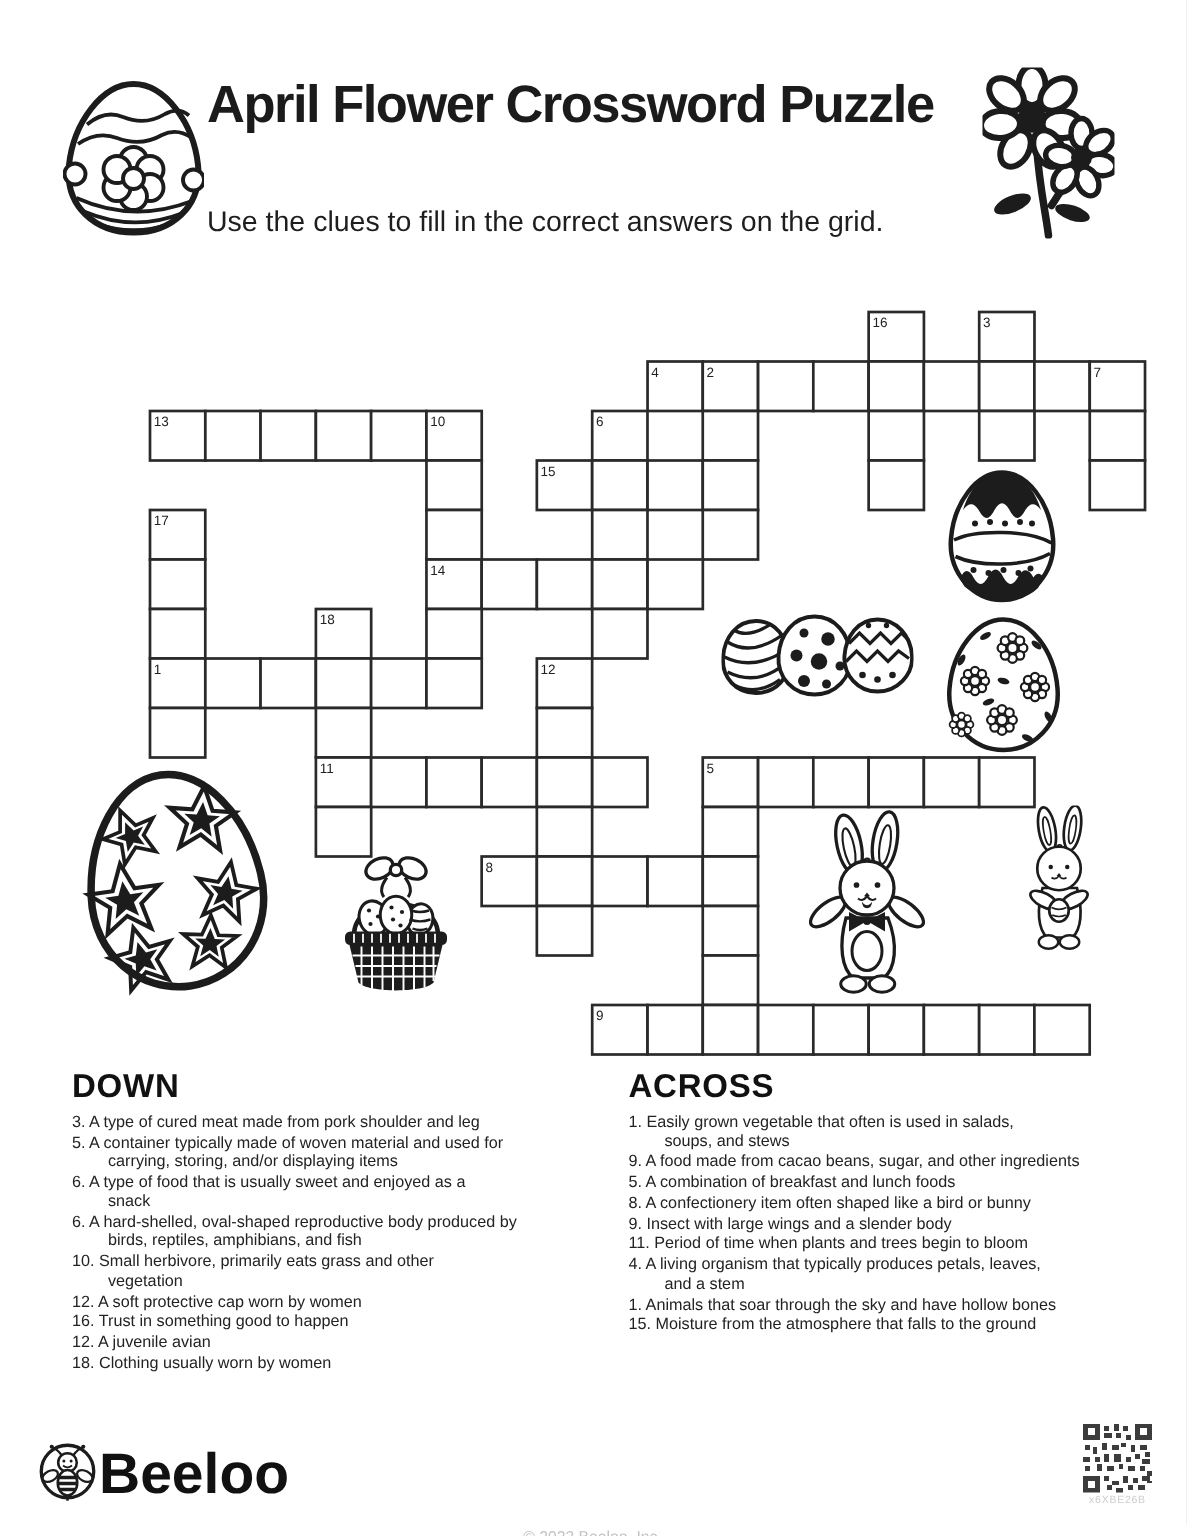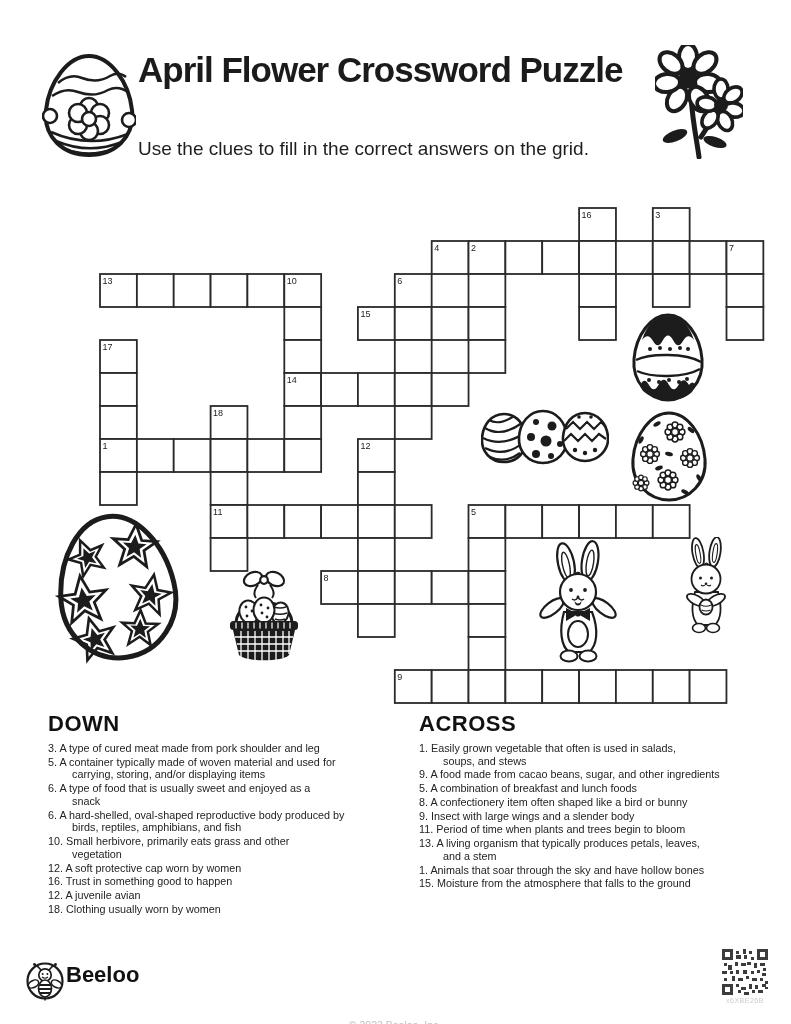--- a/index.html
+++ b/index.html
@@ -11,21 +11,21 @@
          letter-spacing:-1px;color:#1b1b1b;}
   .subtitle{left:138px;top:138px;width:516px;font-size:19px;color:#1e1e1e;}
   
   .cell{fill:#ffffff;stroke:#2a2a2a;stroke-width:1.8;}
   .cellnum{font-family:"Liberation Sans",sans-serif;font-size:9px;fill:#222;}
   
   .clue-head{font-size:22px;font-weight:700;letter-spacing:.5px;color:#111;}
   .clue-list{font-size:10.8px;line-height:1.18;color:#232323;}
   .clue{padding-left:24px;text-indent:-24px;white-space:pre-wrap;margin:0 0 1px 0;}
   
-  .brand{left:66px;top:962px;font-size:22px;font-weight:700;color:#111;}
+  .brand{left:66px;top:962px;font-size:38px;font-weight:700;color:#111;}
   .copyright{left:290px;top:995px;width:210px;text-align:center;font-size:10.5px;color:#c2c2c2;margin-top:24px;}
   .qr-code-text{left:709px;top:997px;width:72px;text-align:center;font-size:7px;color:#cdcdcd;letter-spacing:.5px;}
   svg{display:block;}
 </style>
 </head>
 <body>
 
 <div class="page">
 
   <div class="abs title">April Flower Crossword Puzzle</div>
@@ -406,21 +406,21 @@
 
   <div class="abs clue-head" style="left:419px;top:711px;">ACROSS</div>
   <div id="across-list" class="abs clue-list" style="left:419px;top:742px;width:372px;">
       <div class="clue">1. Easily grown vegetable that often is used in salads,
 soups, and stews</div>
       <div class="clue">9. A food made from cacao beans, sugar, and other ingredients</div>
       <div class="clue">5. A combination of breakfast and lunch foods</div>
       <div class="clue">8. A confectionery item often shaped like a bird or bunny</div>
       <div class="clue">9. Insect with large wings and a slender body</div>
       <div class="clue">11. Period of time when plants and trees begin to bloom</div>
-      <div class="clue">13. A living organism that typically produces petals, leaves,
+      <div class="clue">4. A living organism that typically produces petals, leaves,
 and a stem</div>
       <div class="clue">1. Animals that soar through the sky and have hollow bones</div>
       <div class="clue">15. Moisture from the atmosphere that falls to the ground</div>
     </div>
 
   <svg class="abs" style="left:25px;top:959px;" width="40" height="44" viewBox="0 0 40 44">
     <circle cx="20" cy="22" r="17.5" fill="#fff" stroke="#1c1c1c" stroke-width="2.2"></circle>
     <path d="M16,11 q-3,-4 -6,-5 M24,11 q3,-4 6,-5" fill="none" stroke="#1c1c1c" stroke-width="1.5"></path>
     <circle cx="9.5" cy="5.5" r="1.4" fill="#1c1c1c"></circle>
       <circle cx="30.5" cy="5.5" r="1.4" fill="#1c1c1c"></circle>

